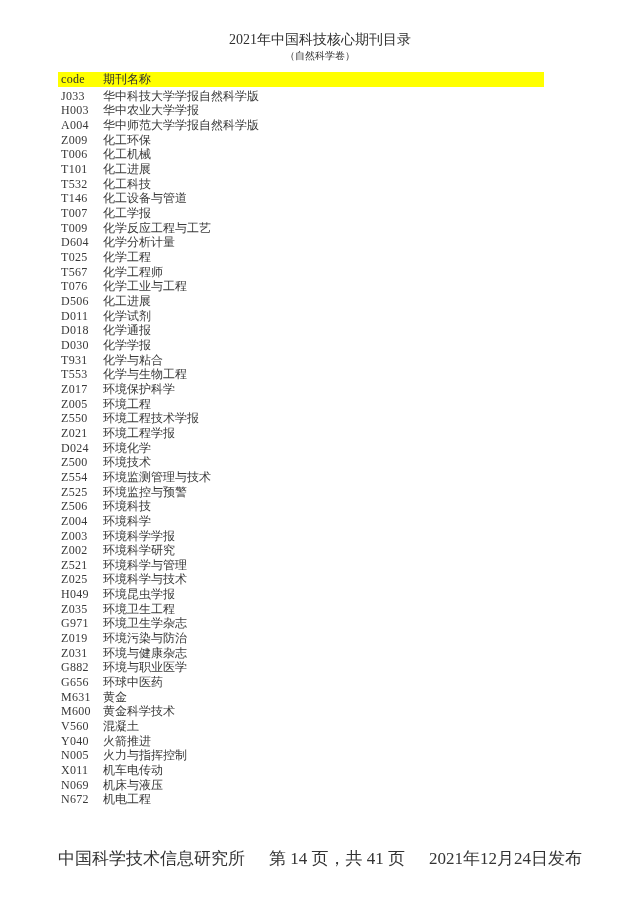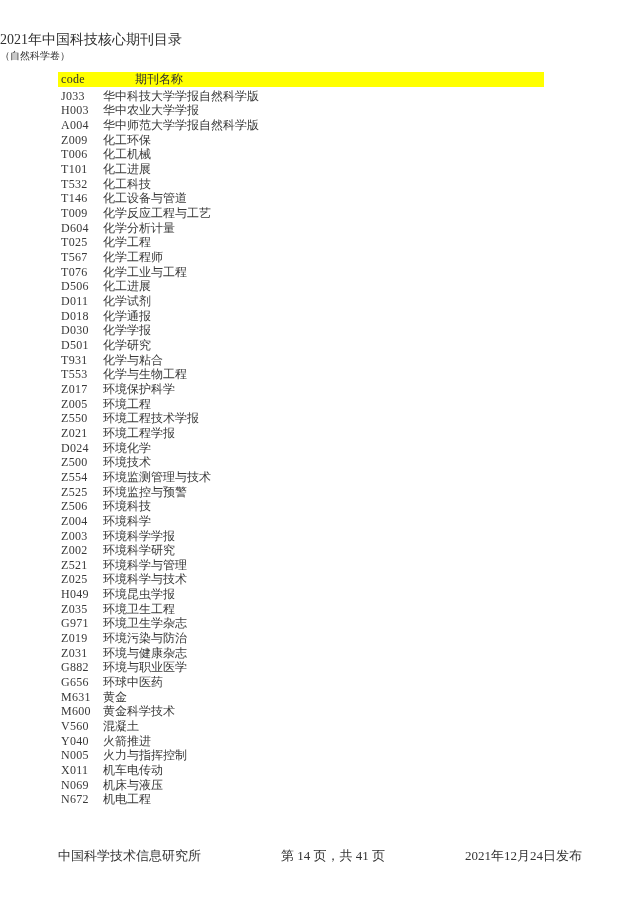--- a/index.html
+++ b/index.html
@@ -14,21 +14,21 @@
     background: #ffffff;
     font-family: "Liberation Serif", "DejaVu Serif", serif;
     color: #383838;
     overflow: hidden;
   }
   .doc-title {
     position: absolute;
     top: 32px;
     left: 0;
     width: 100%;
-    text-align: left;
+    text-align: center;
     font-size: 14px;
     line-height: 16px;
     color: #2f2f2f;
   }
   .doc-title .line2 {
     font-size: 10px;
   }
   .journal-table {
     position: absolute;
     left: 58px;
@@ -62,37 +62,37 @@
     flex: 1 1 auto;
   }
   .page-footer {
     position: absolute;
     left: 58px;
     top: 847px;
     width: 524px;
     display: flex;
     justify-content: space-between;
     align-items: flex-start;
-    font-size: 13px;
+    font-size: 17px;
     color: #333333;
     white-space: nowrap;
   }
 </style>
 </head>
 <body>
 
 <div class="page">
 
   <div class="doc-title">
     <div class="line1">2021年中国科技核心期刊目录</div>
     <div class="line2">（自然科学卷）</div>
   </div>
 
   <div class="journal-table">
-    <div class="table-header" style="background: rgb(255, 255, 0); gap: 32px;">
+    <div class="table-header" style="background: rgb(255, 255, 0);">
       <span class="col-code">code</span>
       <span class="col-name">期刊名称</span>
     </div>
     <div class="table-body">
 
         <div class="row">
           <span class="col-code">J033</span>
           <span class="col-name">华中科技大学学报自然科学版</span>
         </div>
 
@@ -124,20 +124,24 @@
         <div class="row">
           <span class="col-code">T532</span>
           <span class="col-name">化工科技</span>
         </div>
 
         <div class="row">
           <span class="col-code">T146</span>
           <span class="col-name">化工设备与管道</span>
         </div>
 
+        <div class="row">
+          <span class="col-code">T007</span>
+          <span class="col-name">化工学报</span>
+        </div>
 
         <div class="row">
           <span class="col-code">T009</span>
           <span class="col-name">化学反应工程与工艺</span>
         </div>
 
         <div class="row">
           <span class="col-code">D604</span>
           <span class="col-name">化学分析计量</span>
         </div>
@@ -170,24 +174,20 @@
         <div class="row">
           <span class="col-code">D018</span>
           <span class="col-name">化学通报</span>
         </div>
 
         <div class="row">
           <span class="col-code">D030</span>
           <span class="col-name">化学学报</span>
         </div>
 
-        <div class="row">
-          <span class="col-code">D501</span>
-          <span class="col-name">化学研究</span>
-        </div>
 
 
         <div class="row">
           <span class="col-code">T931</span>
           <span class="col-name">化学与粘合</span>
         </div>
 
         <div class="row">
           <span class="col-code">T553</span>
           <span class="col-name">化学与生物工程</span>

